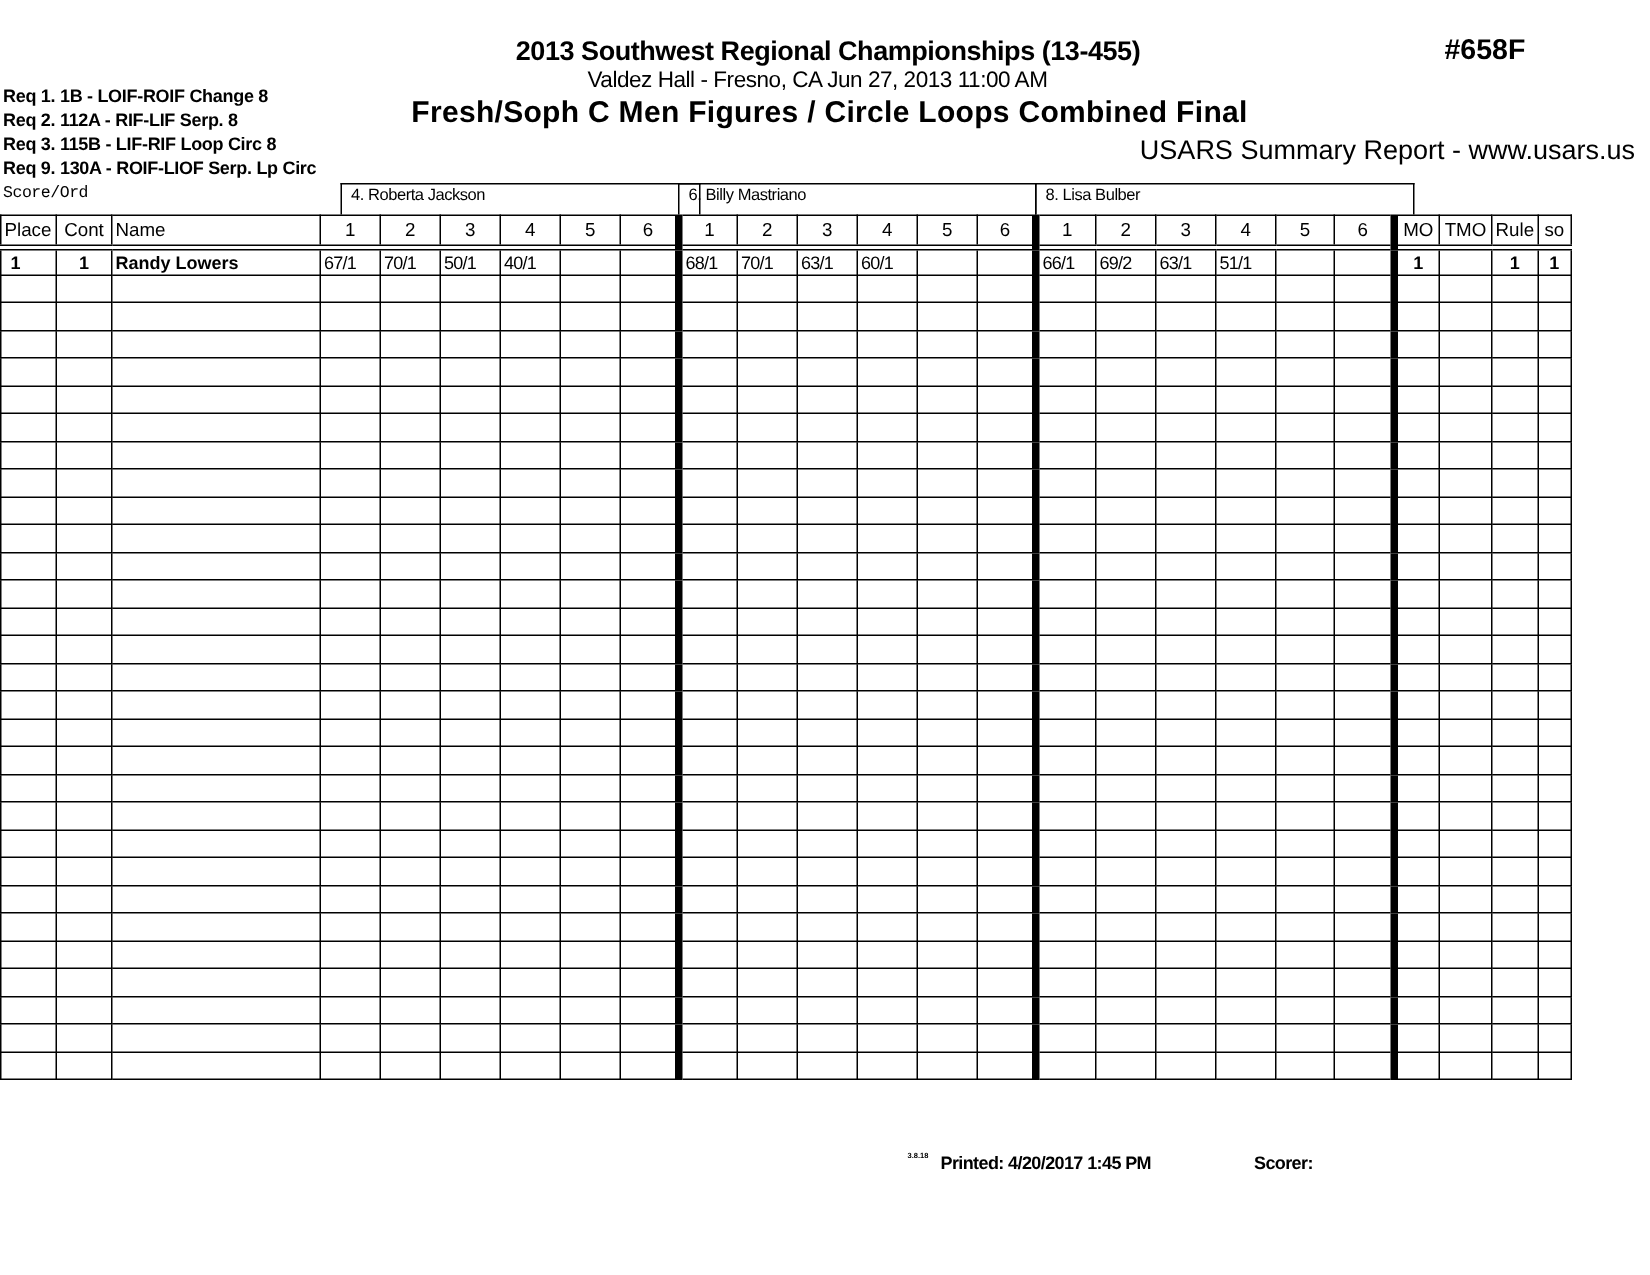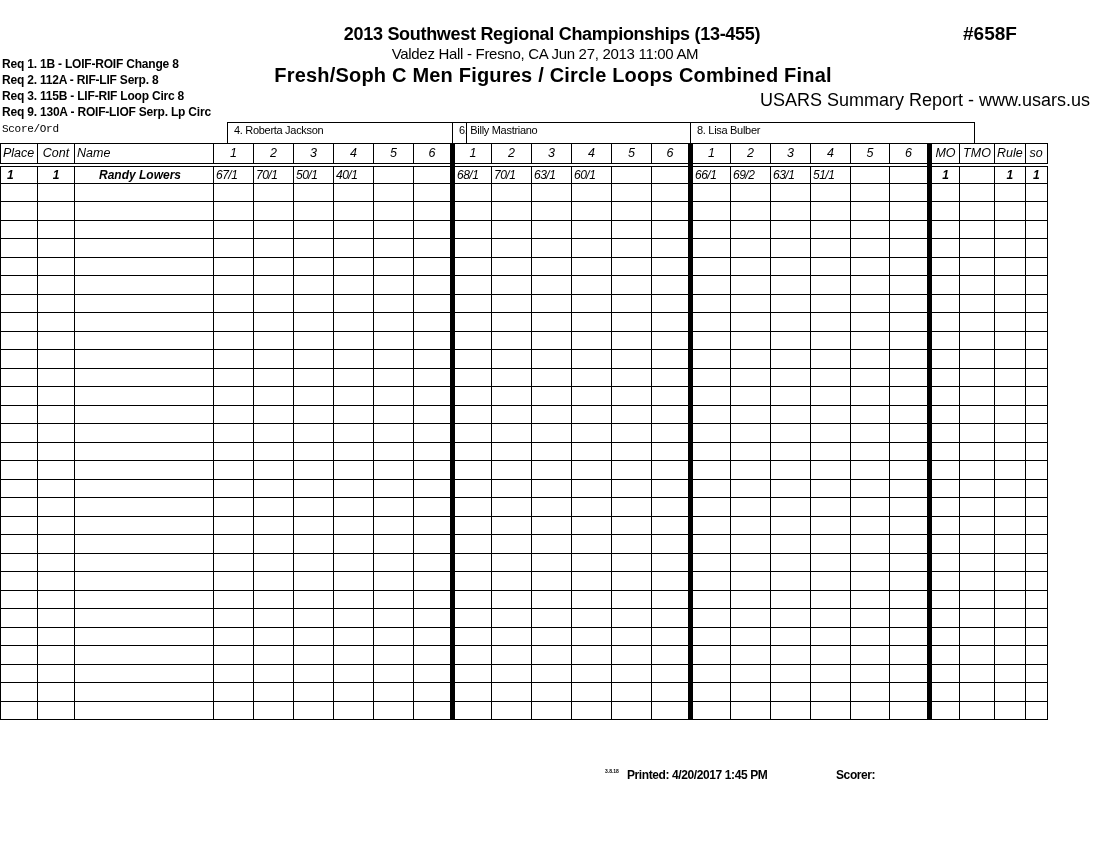--- a/index.html
+++ b/index.html
@@ -8,21 +8,21 @@
   .req { left: 2px; font-size: 12px; font-weight: bold; letter-spacing: -0.2px; line-height: 15px; margin-top: 40px; }
   .title1 { left: 0; width: 1104px; text-align: center; top: 24px; font-size: 18px; font-weight: bold; letter-spacing: -0.3px; }
   .title2 { left: 0; width: 1090px; text-align: center; top: 45px; font-size: 15px; letter-spacing: -0.3px; }
   .title3 { left: 0; width: 1106px; text-align: center; top: 64px; font-size: 20px; font-weight: bold; letter-spacing: 0.2px; }
   .title4 { left: 0; width: 1090px; text-align: right; top: 90px; font-size: 18px; }
   .evno { left: 963px; top: 23px; font-size: 19px; font-weight: bold; }
 
   .scoreord { left: 2px; top: 123px; font-size: 11px; letter-spacing: -0.3px; font-family: Liberation Mono, monospace; }
   .judgebox { position: absolute; top: 122px; height: 21px; border: 1px solid #000; border-bottom: none; box-sizing: border-box; font-size: 11px; letter-spacing: -0.3px; padding-left: 6px; line-height: 14px; }
 
-  table.grid { position: absolute; left: 0; top: 143px; border-collapse: collapse; table-layout: fixed; font-style: italic; }
+  table.grid { position: absolute; left: 0; top: 143px; border-collapse: collapse; table-layout: fixed; }
   table.grid td { border: 1.5px solid #000; padding: 0 2px; height: 18.5px; font-size: 12px; overflow: hidden; white-space: nowrap; box-sizing: border-box; }
   table.grid tr.hdr td { height: 21px; font-size: 12.5px; text-align: center; border-bottom: 4px double #000; }
   table.grid tr.hdr td.left { text-align: left; }
   td.thickL { border-left: 5px solid #000 !important; }
   td.num { text-align: left; letter-spacing: -0.5px; font-size: 12px; }
   td.bold { font-weight: bold; font-size: 13px; }
   td.ctr { text-align: center; }
 
   .footer-tiny { left: 605px; top: 768px; font-size: 5px; font-weight: bold; }
   .footer-printed { left: 627px; top: 768px; font-size: 12px; font-weight: bold; letter-spacing: -0.4px; }
@@ -38,21 +38,21 @@
 
 <div class="abs title1">2013 Southwest Regional Championships (13-455)</div>
 <div class="abs title2">Valdez Hall - Fresno, CA  Jun 27, 2013  11:00 AM</div>
 <div class="abs title3">Fresh/Soph C Men Figures / Circle Loops Combined Final</div>
 <div class="abs title4">USARS Summary Report - www.usars.us</div>
 <div class="abs evno">#658F</div>
 
 <div class="abs scoreord">Score/Ord</div>
 <div class="judgebox" style="left:227px;width:240px">4.  Roberta Jackson</div>
 <div class="judgebox" style="left:452px;width:239px">6.  Billy Mastriano</div>
-<div class="judgebox" style="left:690px;width:285px">8.  Lisa Bulber</div>
+<div class="judgebox" style="left:690px;width:253px">8.  Lisa Bulber</div>
 
 <table class="grid">
   <colgroup>
     <col style="width:37px">
       <col style="width:37px">
       <col style="width:139px">
     <col style="width:40px">
       <col style="width:40px">
       <col style="width:40px">
       <col style="width:40px">
@@ -99,21 +99,21 @@
       <td>5</td>
       <td>6</td>
       <td class="thickL">MO</td>
       <td>TMO</td>
       <td>Rule</td>
       <td>so</td>
     </tr>
     <tr>
       <td class="bold" style="padding-left:6px">1</td>
       <td class="bold ctr">1</td>
-      <td class="bold" style="padding-left:24px">Randy Lowers</td>
+      <td class="bold" style="padding-left:2px">Randy Lowers</td>
       <td class="num">67/1</td>
       <td class="num">70/1</td>
       <td class="num">50/1</td>
       <td class="num">40/1</td>
       <td class="num"></td>
       <td class="num"></td>
       <td class="num thickL">68/1</td>
       <td class="num">70/1</td>
       <td class="num">63/1</td>
       <td class="num">60/1</td>

